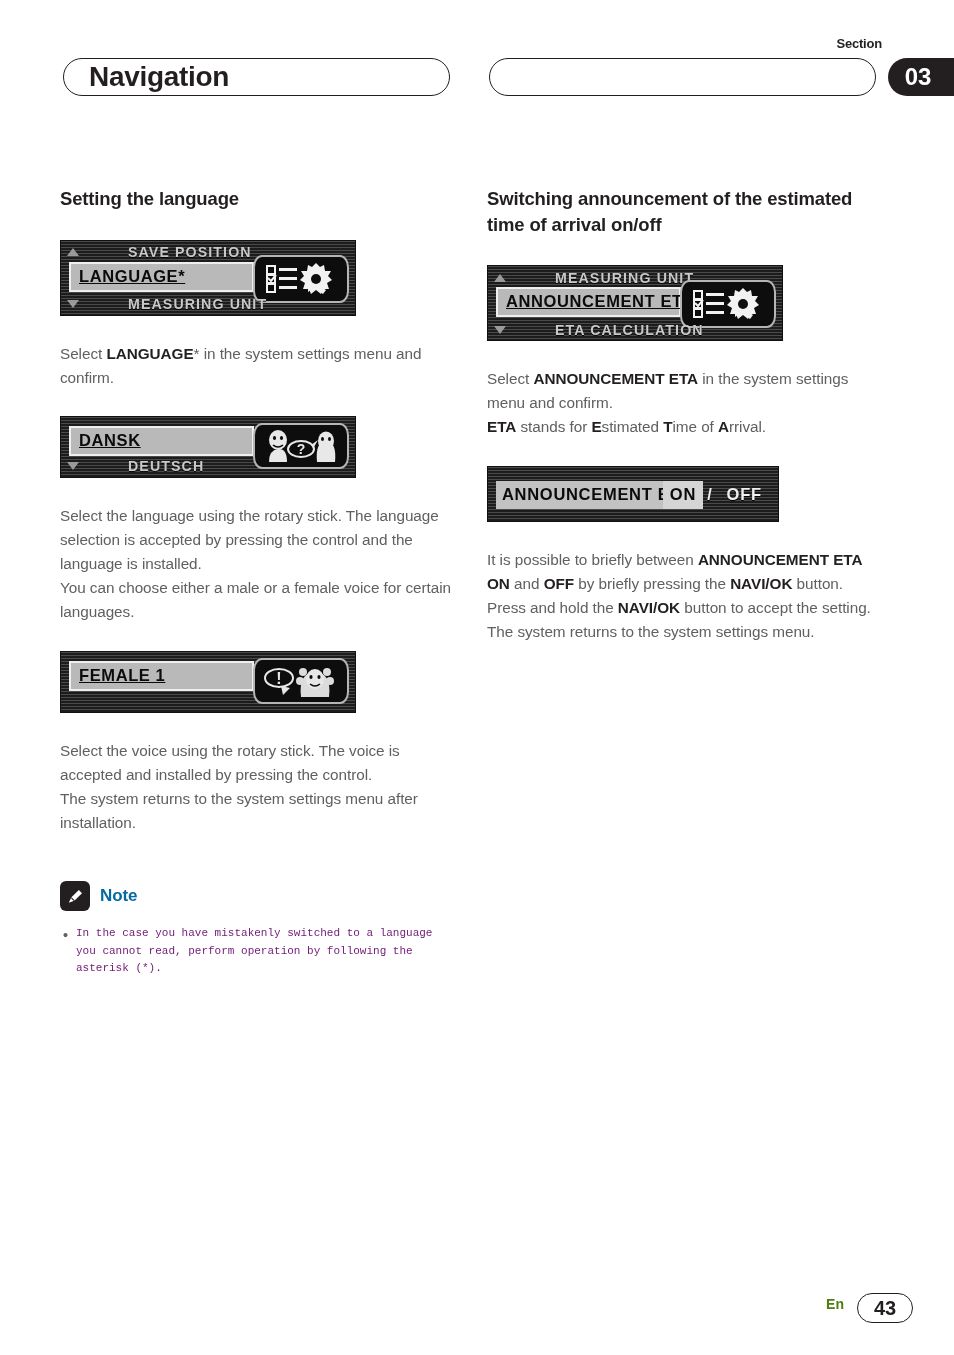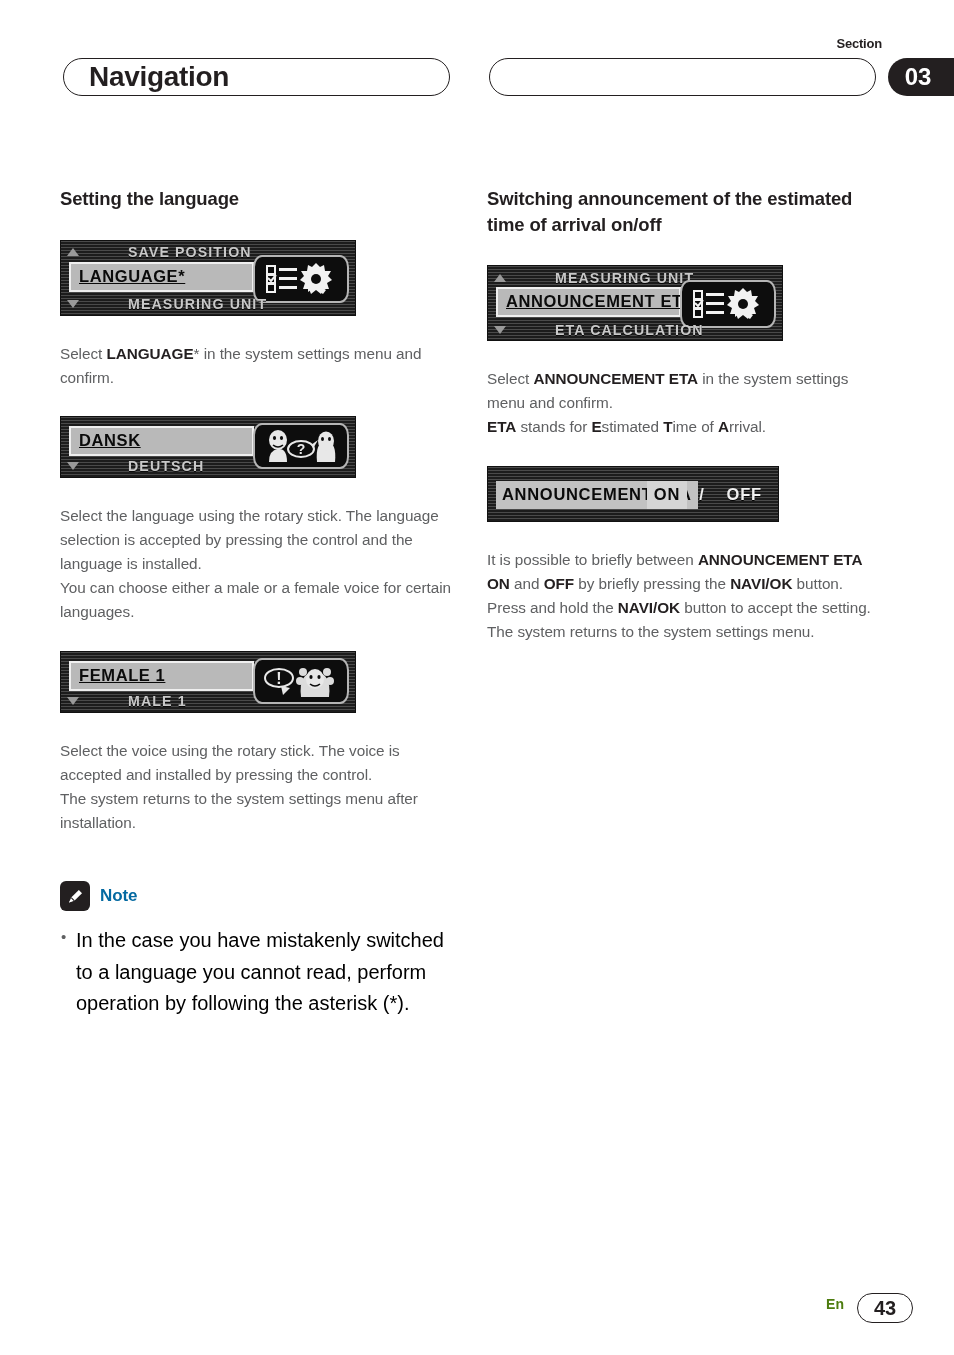--- a/index.html
+++ b/index.html
@@ -200,21 +200,21 @@
     align-items: center;
     padding: 0 6px;
   }
   .lcd-wide .w-onoff {
     position: absolute;
     right: 12px;
     top: 14px;
     height: 28px;
     display: flex;
     align-items: center;
-    gap: 8px;
+    gap: 0px;
   }
   .w-on {
     background: #d5d5d5;
     color: #0b0b0b;
     font-size: 16.5px;
     font-weight: bold;
     letter-spacing: 0.8px;
     padding: 0 7px;
     height: 28px;
     display: flex;
@@ -250,23 +250,24 @@
     letter-spacing: -0.1px;
   }
   ul.note-list {
     margin: 14px 0 0 0;
     padding: 0;
     list-style: none;
   }
   ul.note-list li {
     position: relative;
     padding-left: 16px;
-    font-size: 20px;
+    font-size: 11px;
     line-height: 1.58;
-    color: #000000;
+    color: #701a75;
+    font-family: Liberation Mono, monospace;
   }
   ul.note-list li::before {
     content: "\2022";
     position: absolute;
     left: 1px;
     top: 0;
     color: #5f6062;
     font-size: 15px;
   }
 
@@ -418,24 +419,20 @@
           <ellipse cx="52" cy="14" rx="1.6" ry="2" fill="#0d0d0d"></ellipse>
           <ellipse cx="60" cy="14" rx="1.6" ry="2" fill="#0d0d0d"></ellipse>
           <path d="M51 21 q5 4 10 0" stroke="#0d0d0d" stroke-width="1.6" fill="none"></path>
           <circle cx="44" cy="9" r="4" fill="#dcdcdc"></circle>
           <circle cx="68" cy="9" r="4" fill="#dcdcdc"></circle>
           <circle cx="41" cy="18" r="4" fill="#dcdcdc"></circle>
           <circle cx="71" cy="18" r="4" fill="#dcdcdc"></circle>
         </svg>
       </div>
 
-      <div class="lcd-row lcd-row-bottom">
-        <span class="arrow-down"></span>
-        <span class="lcd-dim">MALE 1</span>
-      </div>
     </div>
   </div>
 
   <div class="gap-after-img"></div>
 
   <p class="body">Select the voice using the rotary stick. The voice is accepted and installed by pressing the control.</p>
   <p class="body">The system returns to the system settings menu after installation.</p>
 
   <div class="note-block">
     <div class="note-head">

